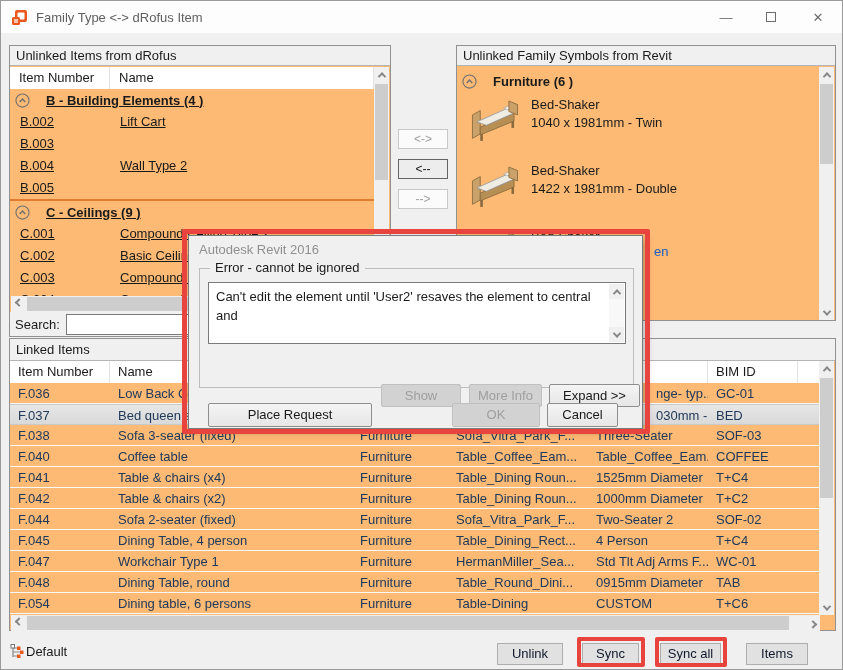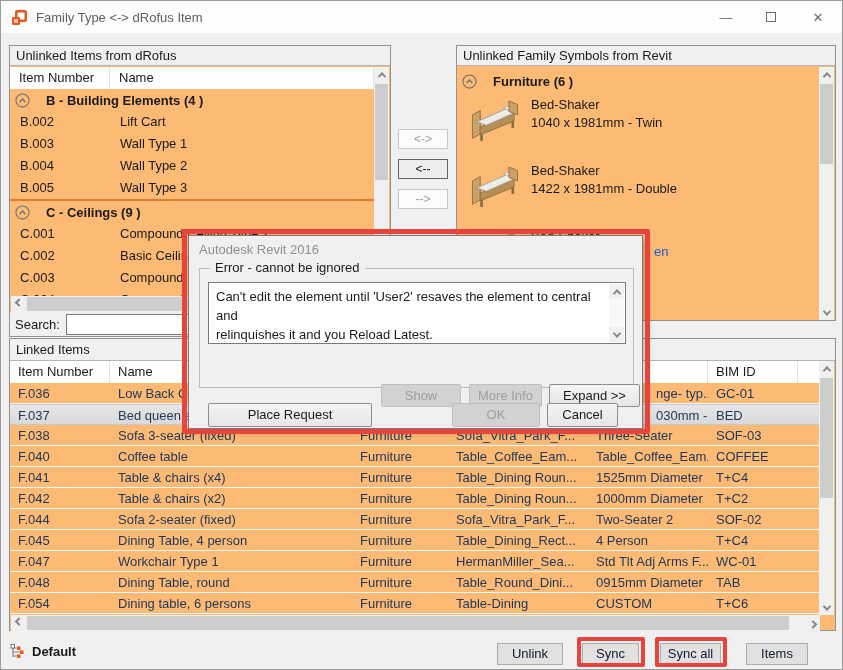--- a/index.html
+++ b/index.html
@@ -12,21 +12,21 @@
   .wctrl{position:absolute;top:4px;height:24px;width:30px;display:flex;align-items:center;justify-content:center;color:#6d6d6d;font-size:13px;}
   #btn-min{left:710px;} #btn-max{left:755px;} #btn-close{left:800px;width:34px;}
   .maxbox{width:10px;height:10px;border:1px solid #6d6d6d;display:inline-block;}
   
   .panel{position:absolute;background:#fdba74;border:1px solid #919191;}
   .panel-header{position:absolute;left:0;top:0;right:0;height:20px;background:#f0f0f0;border-bottom:1px solid #b5b5b5;line-height:20px;padding-left:6px;}
   
   #left-panel{left:8px;top:44px;width:382px;height:292px;}
   .colhead{position:absolute;left:0;right:16px;top:21px;height:22px;display:grid;grid-template-columns:100px 1fr;line-height:22px;background:#fff;}
   .colhead .col{padding-left:9px;border-right:1px solid #e3e3e3;overflow:hidden;white-space:nowrap;}
-  #left-list{position:absolute;left:0;top:43px;width:364px;height:207px;overflow:hidden;}
+  #left-list{position:absolute;left:0;top:43px;width:364px;height:207px;overflow:hidden;text-decoration:underline;}
   .group-row{height:22px;display:flex;align-items:center;font-weight:bold;gap:7px;}
   .group-row svg{width:15px;height:15px;margin-left:5px;flex:0 0 auto;}
   .group-row .glabel{margin-left:9px;white-space:nowrap;}
   .lrow{display:grid;grid-template-columns:100px 1fr;height:22px;line-height:22px;}
   .lrow .cell{padding-left:10px;overflow:hidden;white-space:nowrap;}
   .orange-divider{height:2px;background:#e07b2f;margin:0;}
   
   .sb{position:absolute;background:#f0f0f0;}
   .sb-btn{position:absolute;display:flex;align-items:center;justify-content:center;background:#f0f0f0;}
   .sb-thumb{position:absolute;background:#cdcdcd;}
@@ -62,21 +62,21 @@
   .krow{display:grid;grid-template-columns:100px 242px 96px 140px 120px 90px;height:21px;line-height:21px;color:#20395a;border-bottom:1px solid #f7f7f7;}
   .krow .cell{padding-left:8px;overflow:hidden;white-space:nowrap;}
   .krow.selected{background:linear-gradient(#e6e6e6,#d9d9d9);border-top:1px solid #c9c9c9;border-bottom:1px solid #c9c9c9;}
   .krow .cell.frag{padding-left:68px;}
   #linked-vscroll{right:1px;top:22px;width:15px;height:254px;}
   #linked-hscroll{left:1px;top:276px;height:16px;width:809px;}
   
   .bottombar{position:absolute;left:0;top:632px;width:100%;height:38px;background:#f0f0f0;}
   .profile{position:absolute;left:8px;top:10px;display:flex;align-items:center;}
   .profile svg{width:17px;height:17px;}
-  .profile .plabel{margin-left:6px;font-weight:bold;}
+  .profile .plabel{font-weight:normal;}
   .wbtn{position:absolute;top:10px;height:22px;background:#e1e1e1;border:1px solid #adadad;text-align:center;line-height:20px;font-size:13px;color:#0f172a;}
   #btn-unlink{left:496px;width:66px;}
   #btn-sync{left:581px;width:57px;}
   #btn-syncall{left:659px;width:61px;}
   #btn-close2{left:745px;width:62px;}
   
   .dialog{position:absolute;left:187px;top:234px;width:455px;height:194px;background:#f0f0f0;border:1px solid #7a7a7a;box-shadow:3px 3px 8px rgba(0,0,0,0.25);z-index:40;}
   .dialog .dtitle{position:absolute;left:10px;top:6px;color:#8f8f8f;}
   .groupbox{position:absolute;left:10px;top:32px;width:435px;height:120px;border:1px solid #bdbdbd;}
   .groupbox-legend{position:absolute;top:-9px;left:10px;background:#f0f0f0;padding:0 5px;color:#1a1a1a;}
@@ -134,29 +134,27 @@
             <polyline points="5,9.5 8,6.3 11,9.5" fill="none" stroke="#707070" stroke-width="1.5"></polyline>
           </svg>
           <div class="glabel">B - Building Elements (4 )</div>
         </div>
         <div class="lrow">
           <div class="cell">B.002</div>
           <div class="cell">Lift Cart</div>
         </div>
         <div class="lrow">
           <div class="cell">B.003</div>
-          <div class="cell">Wall Type 1</div>
         </div>
         <div class="lrow">
           <div class="cell">B.004</div>
           <div class="cell">Wall Type 2</div>
         </div>
         <div class="lrow">
           <div class="cell">B.005</div>
-          <div class="cell">Wall Type 3</div>
         </div>
         <div class="orange-divider"></div>
         <div class="group-row">
           <svg viewBox="0 0 16 16">
             <circle cx="8" cy="8" r="7" fill="none" stroke="#707070" stroke-width="1.2"></circle>
             <polyline points="5,9.5 8,6.3 11,9.5" fill="none" stroke="#707070" stroke-width="1.5"></polyline>
           </svg>
           <div class="glabel">C - Ceilings (9 )</div>
         </div>
         <div class="lrow">
@@ -402,21 +400,20 @@
     <div class="wbtn" id="btn-syncall">Sync all</div>
     <div class="wbtn" id="btn-close2">Items</div>
   </div>
 
   <div class="dialog">
     <div class="dtitle">Autodesk Revit 2016</div>
     <div class="groupbox">
       <div class="groupbox-legend">Error - cannot be ignored</div>
       <div class="msgbox">
         <div>Can't edit the element until 'User2' resaves the element to central and</div>
-        <div>relinquishes it and you Reload Latest.</div>
         <div class="msg-sb">
           <div class="sb-btn" style="top:0;">
               <span class="chev up"></span>
             </div>
           <div class="sb-btn" style="bottom:0;top:auto;">
               <span class="chev down"></span>
             </div>
         </div>
       </div>
       <div class="dbtn disabled" id="d-show">Show</div>

